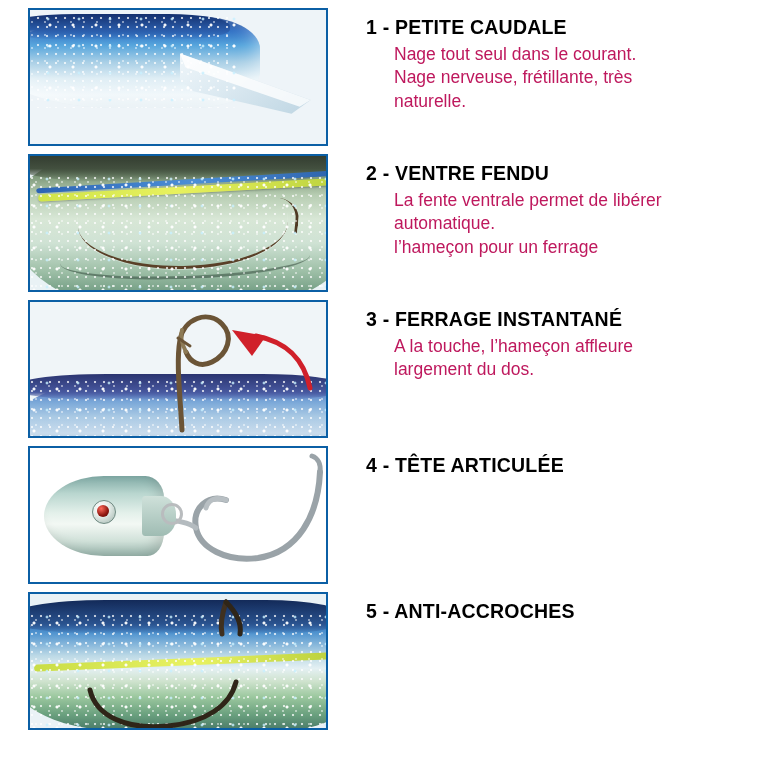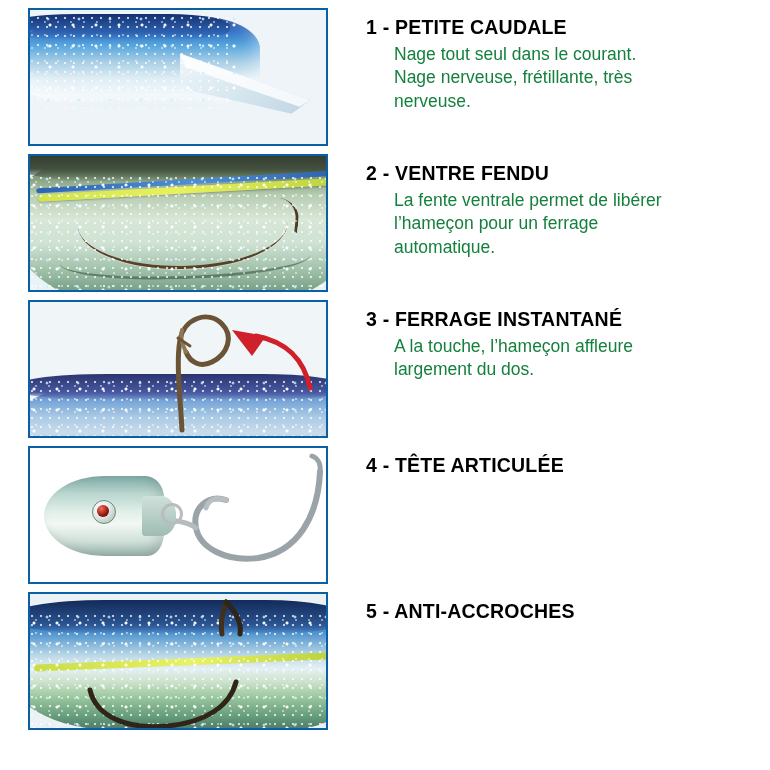--- a/index.html
+++ b/index.html
@@ -46,21 +46,21 @@
   .feature-title {
     font-size: 19.5px;
     font-weight: bold;
     color: #000000;
     letter-spacing: 0.2px;
     line-height: 1.2;
     white-space: nowrap;
   }
   .feature-body {
     font-size: 17.5px;
-    color: #15803d;
+    color: #be185d;
     line-height: 1.32;
     padding-left: 28px;
     padding-top: 4px;
   }
   .feature-body div {
     white-space: nowrap;
   }
 
   
   .scene {
@@ -297,21 +297,21 @@
           <div class="p1-tail-edge"></div>
           <div class="scale-tex" style="left:-30px;top:6px;width:230px;height:92px;"></div>
           <div class="spark" style="left:-30px;top:6px;width:240px;height:92px;"></div>
         </div>
       </div>
       <div class="text-col">
         <div class="feature-title">1 - PETITE CAUDALE</div>
         <div class="feature-body">
           <div>Nage tout seul dans le courant.</div>
           <div>Nage nerveuse, frétillante, très</div>
-          <div>nerveuse.</div>
+          <div>naturelle.</div>
         </div>
       </div>
     </div>
 
     <div class="feature-row">
       <div class="photo-frame">
         <div class="scene">
           <div class="p2-bg"></div>
           <div class="p2-body"></div>
           <div class="p2-darkback"></div>
@@ -321,22 +321,22 @@
           <div class="p2-hookpoint"></div>
           <div class="p2-slit"></div>
           <div class="scale-tex" style="left:0;top:20px;width:300px;height:118px;"></div>
           <div class="spark" style="left:0;top:20px;width:300px;height:118px;"></div>
         </div>
       </div>
       <div class="text-col">
         <div class="feature-title">2 - VENTRE FENDU</div>
         <div class="feature-body">
           <div>La fente ventrale permet de libérer</div>
+          <div>automatique.</div>
           <div>l’hameçon pour un ferrage</div>
-          <div>automatique.</div>
         </div>
       </div>
     </div>
 
     <div class="feature-row">
       <div class="photo-frame">
         <div class="scene">
           <div class="p3-bg"></div>
           <div class="p3-body"></div>
           <div class="p3-darkback"></div>

